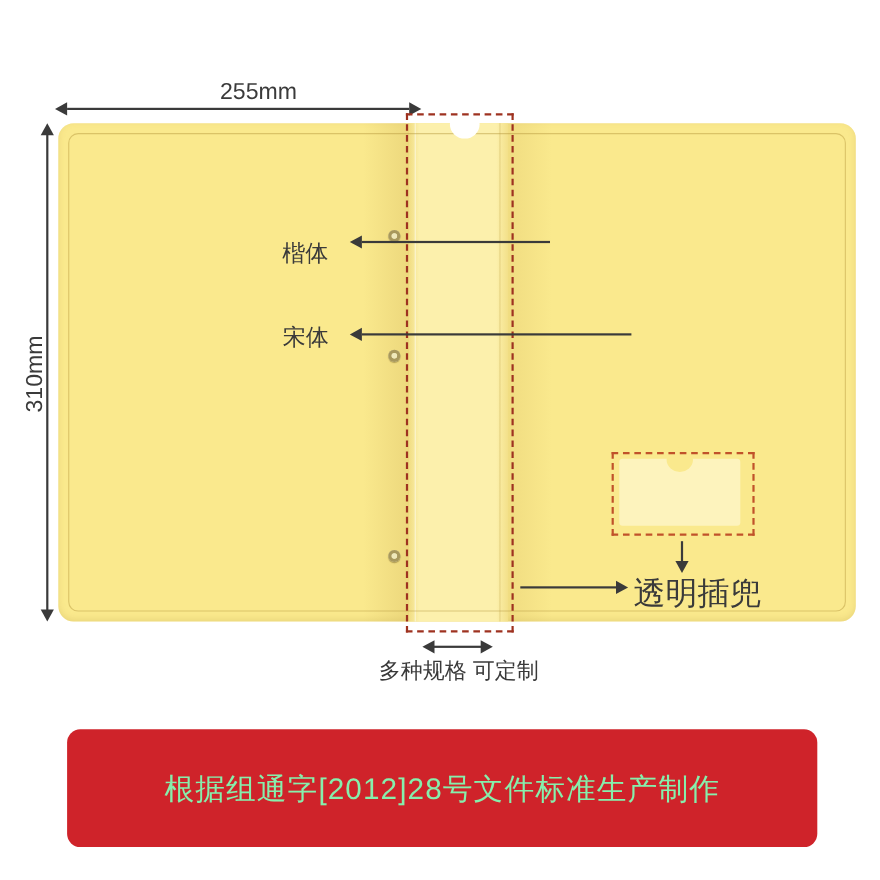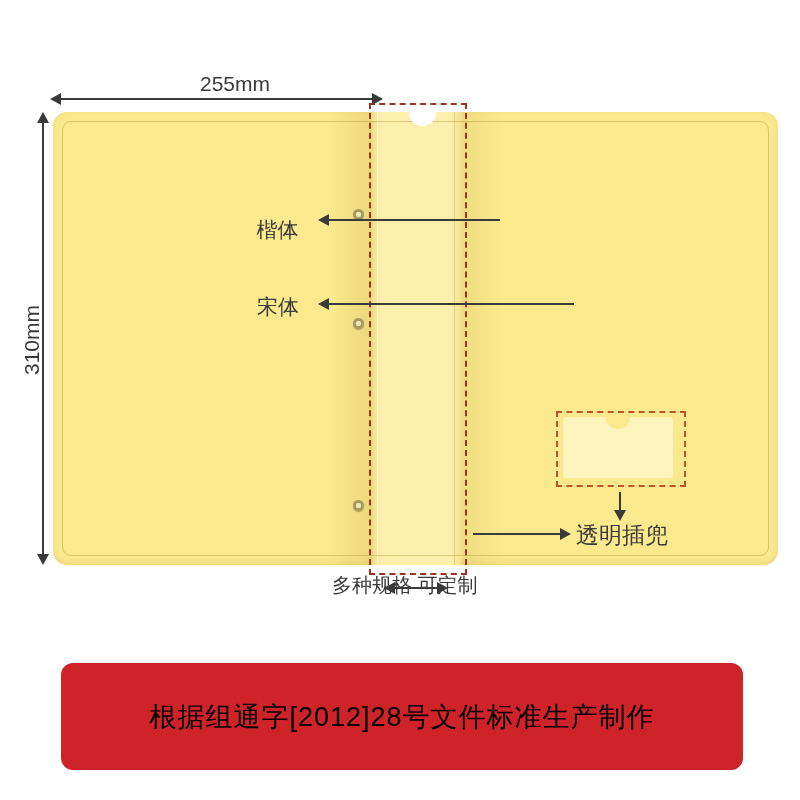--- a/index.html
+++ b/index.html
@@ -78,21 +78,21 @@
 
   
   .pocket{left:563px;top:417px;width:110px;height:61px;background:var(--pocket);border-radius:3px;}
   .pocket-notch{left:606px;top:407px;width:24px;height:22px;border-radius:50%;background:var(--folder-body);}
   .pocket-dash{left:556px;top:411px;width:126px;height:72px;border:2px dashed var(--pocket-dash);}
 
   
   .banner{
     left:61px;top:663px;width:682px;height:107px;background:var(--banner-red);
     border-radius:12px;display:flex;flex-direction:column;align-items:center;justify-content:center;
-    gap:9px;color:#000000;
+    gap:9px;color:#86efac;
   }
   .banner div{font-size:27px;letter-spacing:1px;white-space:nowrap;}
 </style>
 </head>
 <body>
 
 <div class="stage">
 
   <div class="abs dim-label" style="left:170px;top:72px;width:100px;text-align:right;">255mm</div>
   <div class="abs arr arr-left" style="left:50px;top:93px;"></div>
@@ -135,24 +135,24 @@
 
   <div class="abs pocket"></div>
   <div class="abs pocket-notch"></div>
   <div class="abs pocket-dash"></div>
 
   <div class="abs line-v" style="left:619px;top:492px;height:20px;"></div>
   <div class="abs arr arr-down" style="left:614px;top:510px;"></div>
 
   <div class="abs line-h" style="left:473px;top:533px;width:88px;"></div>
   <div class="abs arr arr-right" style="left:560px;top:528px;"></div>
-  <div class="abs callout-label" style="left:576px;top:520px;font-size:23px;">透明插兜</div>
+  <div class="abs callout-label" style="left:576px;top:520px;font-size:29px;">透明插兜</div>
 
   <div class="abs arr arr-left" style="left:384px;top:582px;"></div>
   <div class="abs line-h" style="left:394px;top:587px;width:45px;"></div>
   <div class="abs arr arr-right" style="left:437px;top:582px;"></div>
-  <div class="abs callout-label" style="left:332px;top:572px;width:170px;text-align:left;font-size:20px;">多种规格 可定制</div>
+  <div class="abs callout-label" style="left:332px;top:596px;width:170px;text-align:center;font-size:20px;">多种规格 可定制</div>
 
   <div class="abs banner">
     <div>根据组通字[2012]28号文件标准生产制作</div>
   </div>
 
 </div>
 
 </body></html>

